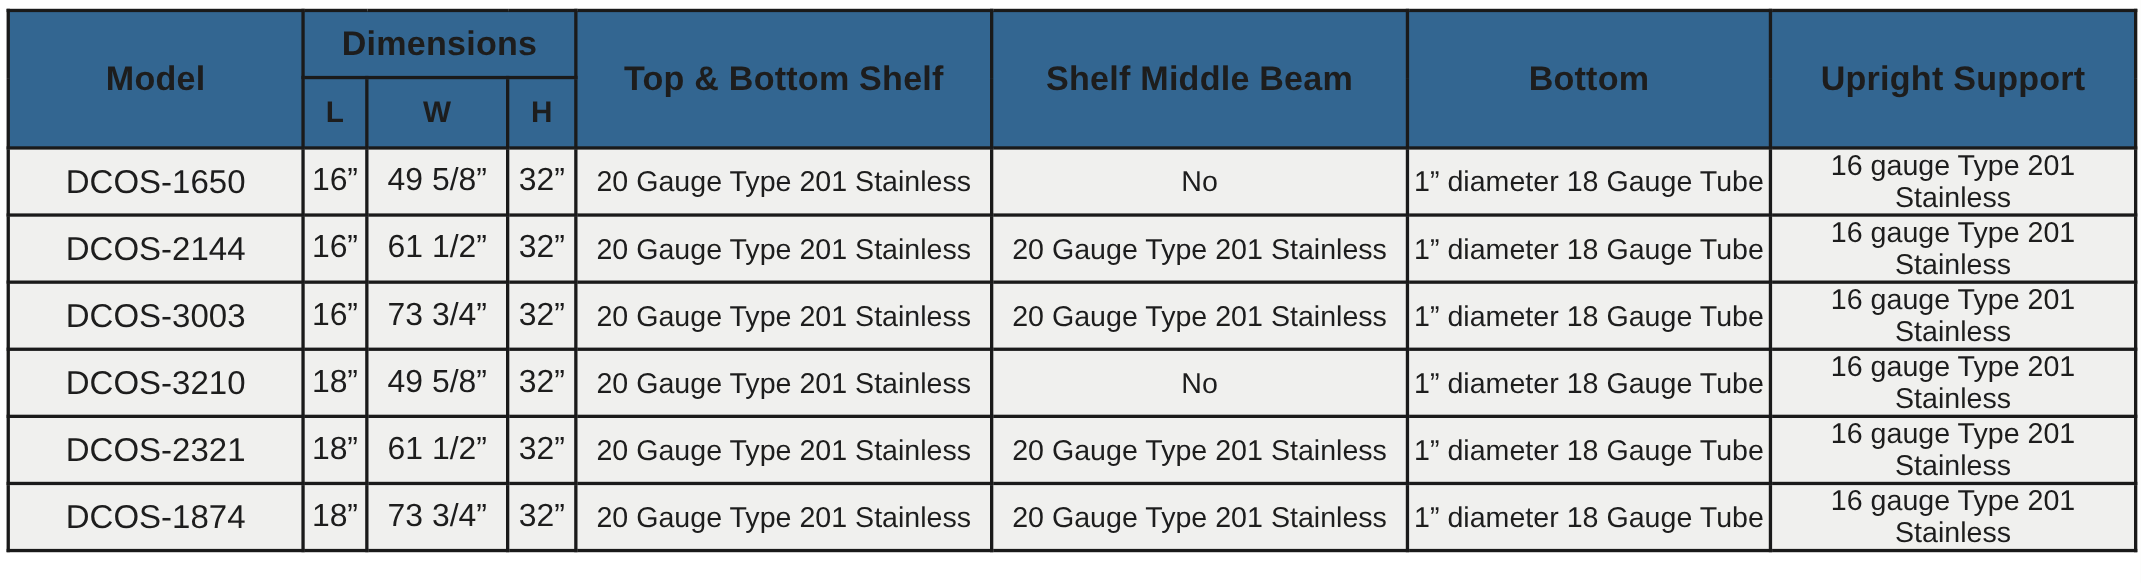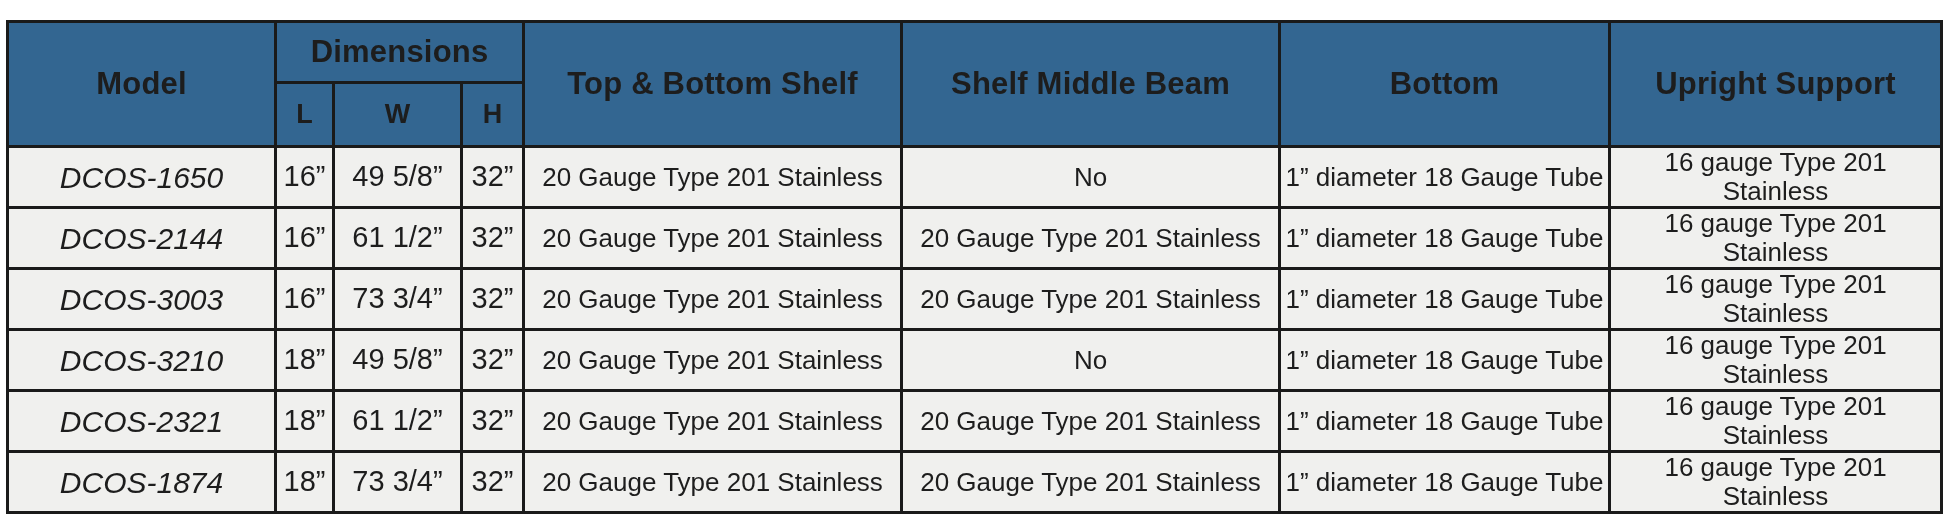--- a/index.html
+++ b/index.html
@@ -10,21 +10,21 @@
   body {
     width: 1946px;
     height: 530px;
     font-family: "Liberation Sans", sans-serif;
     overflow: hidden;
   }
   .spec-table-wrap {
     box-sizing: border-box;
     width: 1946px;
     height: 530px;
-    padding: 20px 6px 6px 6px;
+    padding: 8px 6px 6px 6px;
   }
   table.spec-table {
     border-collapse: collapse;
     table-layout: fixed;
     width: 1934px;
     background: #f0f0ee;
   }
   table.spec-table th,
   table.spec-table td {
     border: 3px solid #1a1a1a;
@@ -48,21 +48,21 @@
   th.hdr-tall { height: 122px; }
 
   
   tbody td {
     background: #f0f0ee;
     font-size: 26px;
     line-height: 1.1;
     height: 58px;
     font-weight: normal;
   }
-  td.cell-model { font-size: 30px; font-style: italic; }
+  td.cell-model { font-size: 30px; }
   td.cell-dim { font-size: 29px; }
   .colw-model { width: 268px; }
   .colw-l { width: 58px; }
   .colw-w { width: 128px; }
   .colw-h { width: 62px; }
   .colw-shelf { width: 378px; }
   .colw-beam { width: 378px; }
   .colw-upright { width: 330px; }
   .colw-support { width: 332px; }
 </style>

